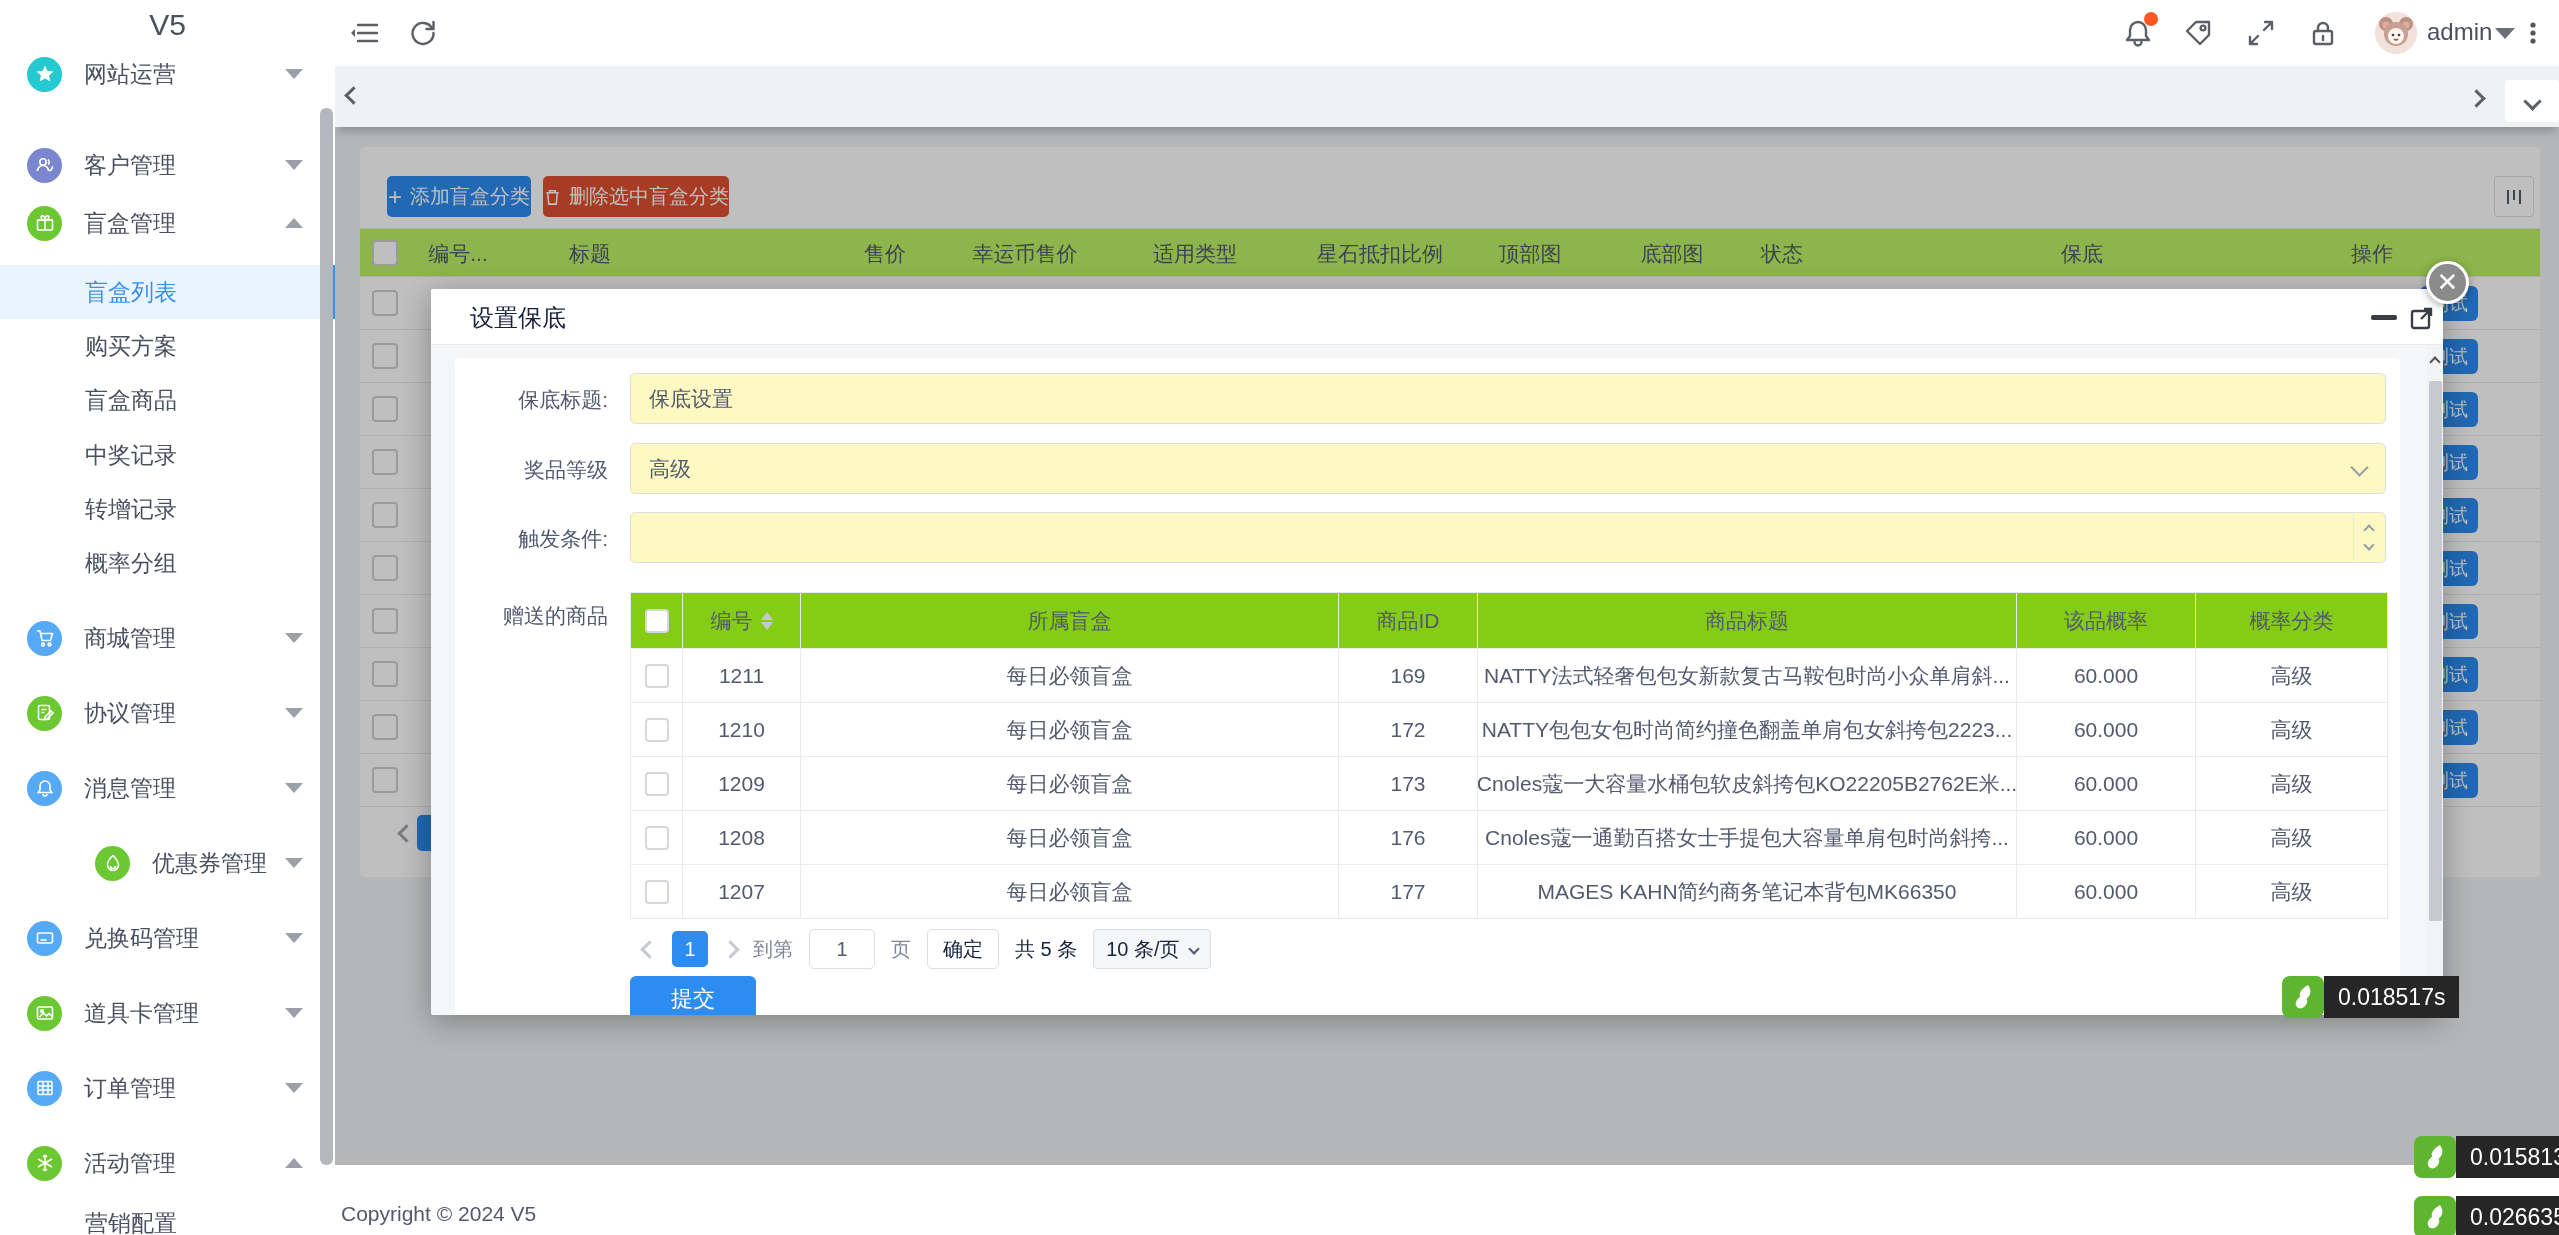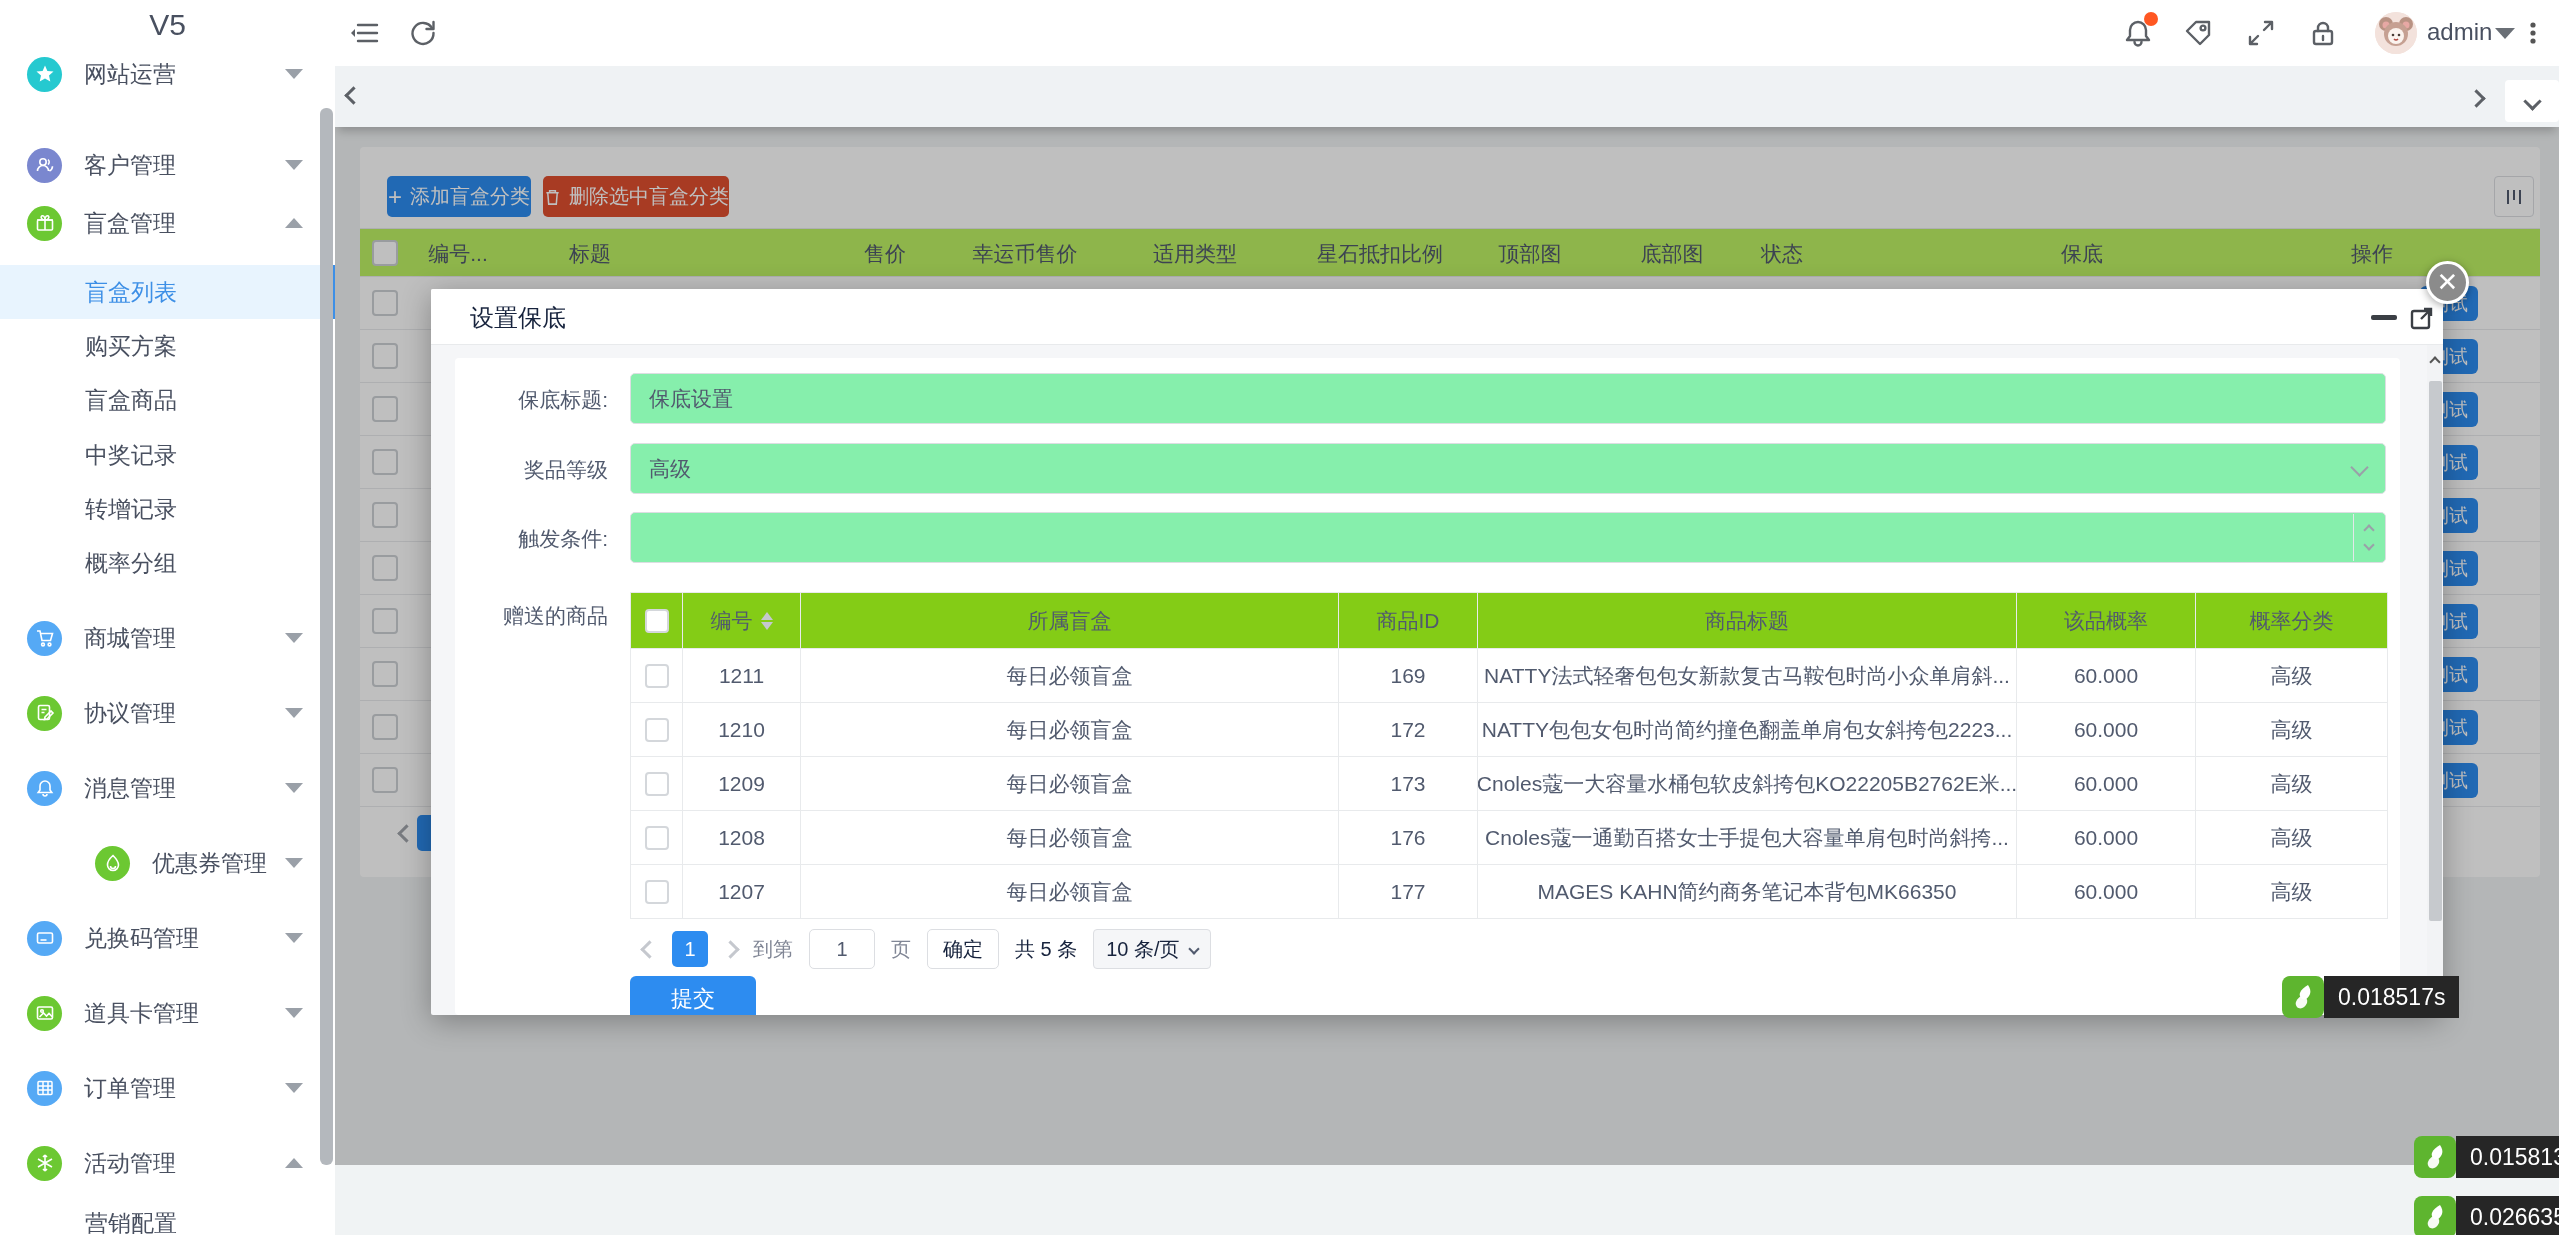--- a/index.html
+++ b/index.html
@@ -56,21 +56,21 @@
   .bg-row{position:absolute;left:0;width:2180px;height:53px;border-bottom:1px solid #e8eaec;}
   .mini-btn{position:absolute;left:2060px;top:9px;width:58px;height:35px;border-radius:6px;background:#2d8cf0;color:#fff;font-size:19px;display:flex;align-items:center;justify-content:center;cursor:pointer;}
 
   
   .overlay{position:absolute;left:335px;top:127px;width:2224px;height:1038px;background:rgba(0,0,0,0.25);z-index:20;}
   .modal{position:absolute;left:431px;top:289px;width:2012px;height:726px;background:#f5f6f8;z-index:30;overflow:hidden;box-shadow:0 6px 30px rgba(0,0,0,0.3);border-radius:2px;padding-left:8px;}
   .m-titlebar{position:absolute;left:0;top:0;width:2012px;height:56px;background:#fff;border-bottom:1px solid #e8eaec;}
   .m-title{position:absolute;left:39px;top:13px;font-size:24px;color:#17233d;}
   .m-card{position:absolute;left:24px;top:69px;width:1945px;height:657px;background:#fff;border-radius:4px;}
   .f-label{position:absolute;width:150px;text-align:right;font-size:21px;color:#515a6e;}
-  .f-input{position:absolute;left:199px;width:1756px;height:51px;border:1px solid #dcdee2;border-radius:5px;background:#86efac;font-size:21px;color:#515a6e;padding:0 18px;font-family:inherit;outline:none;}
+  .f-input{position:absolute;left:199px;width:1756px;height:51px;border:1px solid #dcdee2;border-radius:5px;background:#fef9c3;font-size:21px;color:#515a6e;padding:0 18px;font-family:inherit;outline:none;}
   .spin{position:absolute;left:1922px;width:30px;height:47px;border-left:1px solid #e4e7ea;display:flex;flex-direction:column;align-items:center;justify-content:center;gap:7px;}
   .spin .chev{width:8px;height:8px;border-color:#9aa0a8;border-width:2px;}
   .mtab{position:absolute;left:199px;top:303px;width:1758px;border:1px solid #e8eaec;border-bottom:none;font-size:21px;color:#515a6e;}
   .mtr{display:flex;height:54px;border-bottom:1px solid #e8eaec;background:#fff;}
   .mtr.head{height:56px;background:#84cc16;}
   .mtc{display:flex;align-items:center;justify-content:center;border-right:1px solid #e8eaec;overflow:hidden;white-space:nowrap;padding:0 8px;}
   .mtc:last-child{border-right:none;}
   .c1{width:52px;}.c2{width:118px;}.c3{width:538px;}.c4{width:139px;}.c5{width:539px;}.c6{width:179px;}.c7{width:191px;flex:1;}
   .mcbx{width:24px;height:24px;border:2px solid #d4d7db;border-radius:4px;background:#fff;}
   .sorters{display:inline-flex;flex-direction:column;margin-left:8px;gap:2px;}
@@ -574,20 +574,23 @@
       <div class="m-arrow" style="top:644px;">
           <span class="chev down"></span>
         </div>
     </div>
   </div>
 
   <div class="close-btn">
     <span>✕</span>
   </div>
 
+  <div class="footer">
+    <span class="copyright">Copyright © 2024 V5</span>
+  </div>
 
   <div class="badge" style="left:2282px;top:976px;">
     <span class="badge-ico">
         <svg viewBox="0 0 30 30">
           <path d="M20 3 C12 8 10 12 13 16 C16 19 20 17 22 12 C23 9 22 6 20 3 Z" fill="#fff"></path>
           <path d="M16 12 C8 17 6 21 9 25 C12 28 17 26 19 21 C20 18 18 15 16 12 Z" fill="#fff" opacity="0.95"></path>
         </svg>
       </span>
     <span class="badge-txt">0.018517s</span>
   </div>

